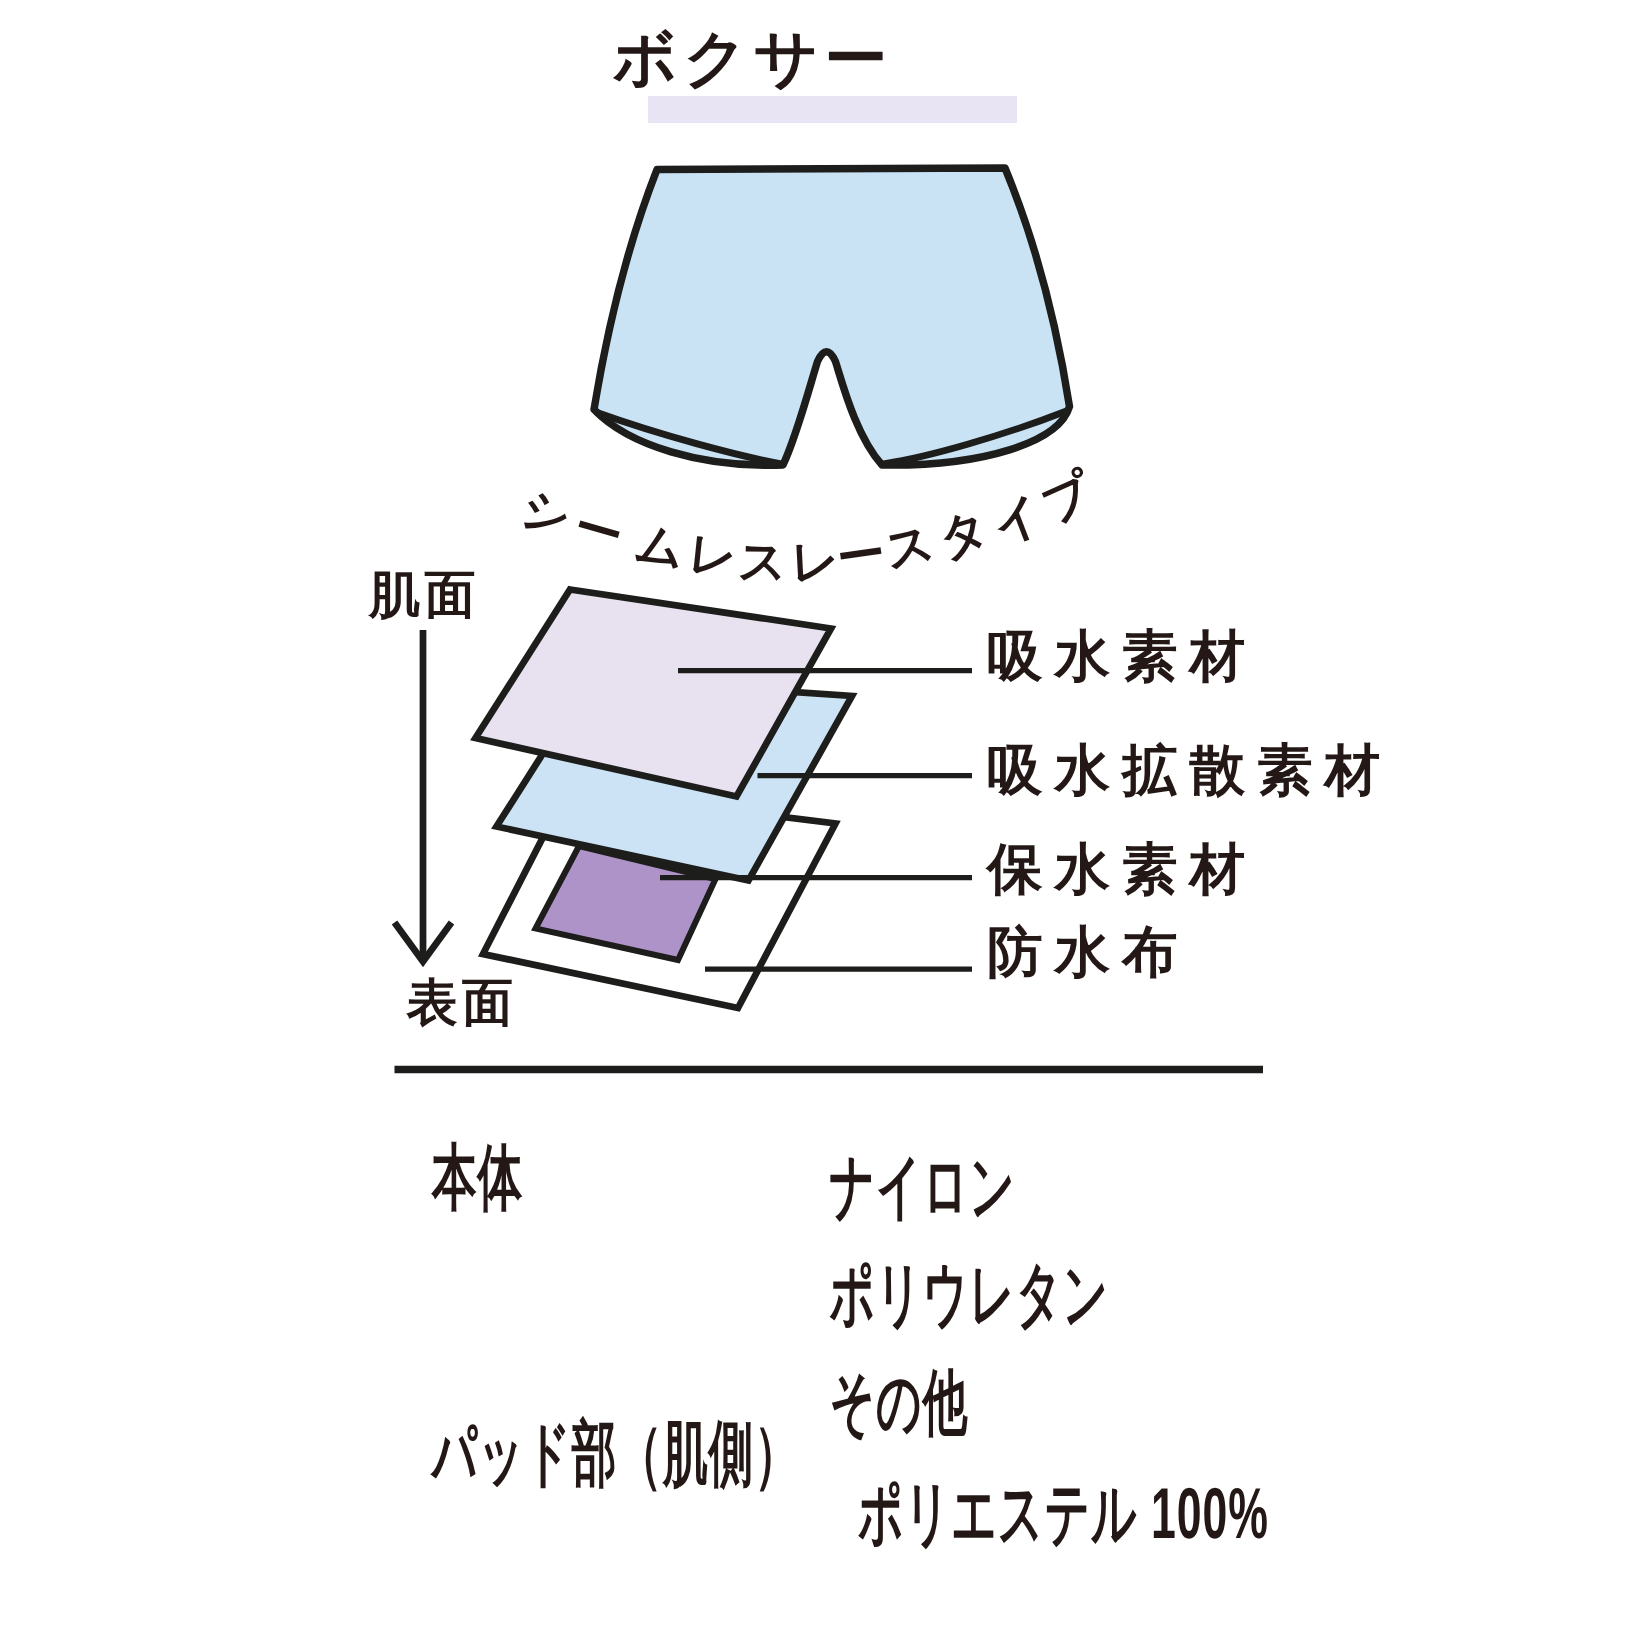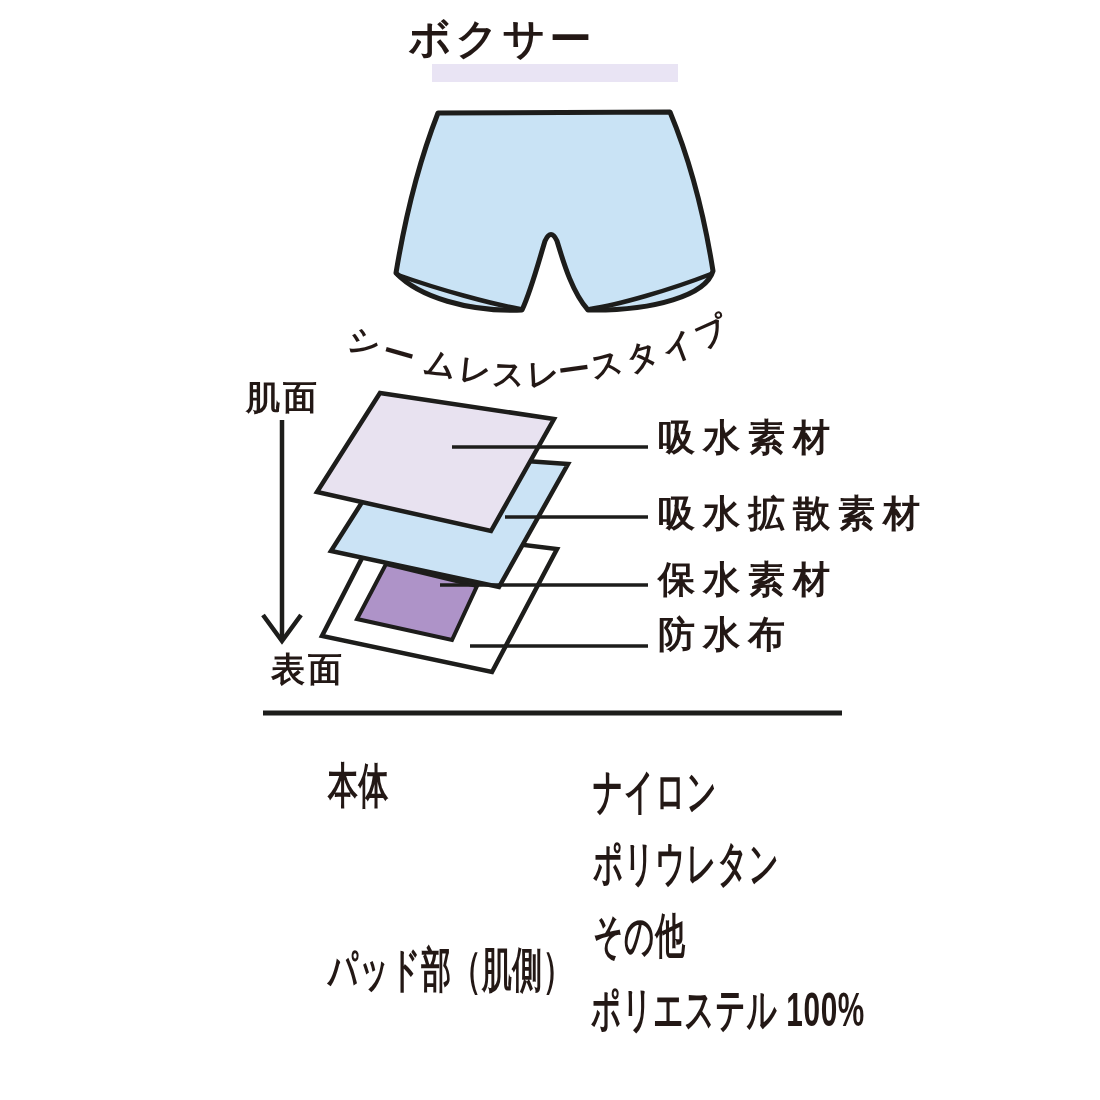--- a/index.html
+++ b/index.html
@@ -17,21 +17,21 @@
   .arc-char{
     position:absolute;font-size:32px;font-weight:600;line-height:1;z-index:3;
     transform-origin:center center;
   }
   .side-label{
     font-size:34px;font-weight:bold;letter-spacing:3px;line-height:1;z-index:3;white-space:nowrap;
   }
   .layer-label{
     font-size:37px;font-weight:bold;letter-spacing:8px;line-height:1;z-index:3;white-space:nowrap;left:658px;
   }
-  .cell{z-index:3;margin-left:40px;}
+  .cell{z-index:3;}
   .cond{
     display:inline-block;font-size:48px;font-weight:600;line-height:1;letter-spacing:1px;
     white-space:nowrap;transform:scaleX(0.62);transform-origin:0 0;
   }
 </style>
 </head>
 <body>
 
 <div class="abs title-underline" style="background:#e9e4f4;"></div>
 
@@ -104,15 +104,15 @@
 </div>
 <div class="abs cell" style="left:553px;top:840px;">
   <span class="cond">ポリウレタン</span>
 </div>
 <div class="abs cell" style="left:553px;top:912px;">
   <span class="cond">その他</span>
 </div>
 <div class="abs cell" style="left:288px;top:946px;">
   <span class="cond">パッド部（肌側）</span>
 </div>
-<div class="abs cell" style="left:551px;top:986px;text-align:center;">
+<div class="abs cell" style="left:572px;top:986px;text-align:center;">
   <span class="cond">ポリエステル 100%</span>
 </div>
 
 </body></html>

